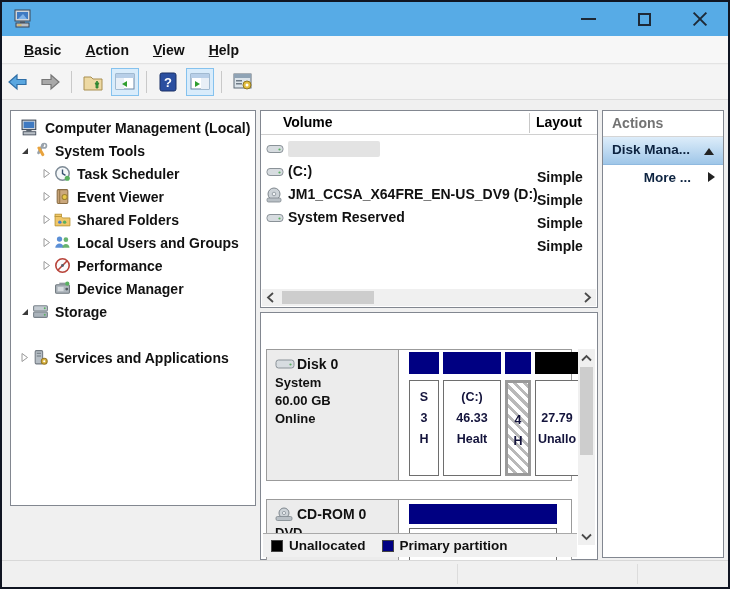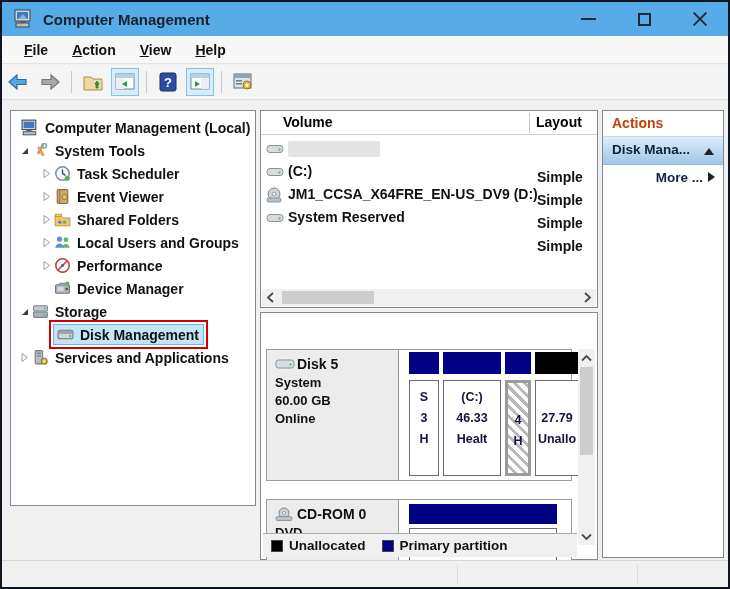--- a/index.html
+++ b/index.html
@@ -82,23 +82,23 @@
   .p3 { left:238px; width:26px; }
   .p4 { left:268px; width:44px; }
   .cd-part { position:absolute; left:142px; top:4px; width:148px; height:80px; }
   .cd-bar { position:absolute; left:0; right:0; top:0; height:20px; background:#000082; }
   .cd-body { position:absolute; left:0; right:0; top:24px; height:52px; background:#fff; border:1px solid #6E6E6E; font-size:13px; font-weight:700; color:#14143c; padding:4px 0 0 8px; white-space:nowrap; overflow:hidden; }
   .legend { position:absolute; left:2px; right:20px; bottom:2px; height:24px; background:#F0F0F0; border-top:1px solid #A9A9A9; display:flex; align-items:center; font-size:13.5px; font-weight:600; color:#111; }
   .sw { width:12px; height:12px; margin:0 6px 0 8px; border:1px solid #444; }
   .sw-black { background:#000000; }
   .sw-navy  { background:#000082; margin-left:16px; }
   
-  .ap-title { height:26px; padding:4px 0 0 9px; font-size:14px; font-weight:700; color:#c2410c; border-bottom:1px solid #D5D5D5; }
+  .ap-title { height:26px; padding:4px 0 0 9px; font-size:14px; font-weight:700; color:#737373; border-bottom:1px solid #D5D5D5; }
   .ap-item1 { position:relative; height:28px; background:linear-gradient(#DDEDFA,#9FC6E8); border-bottom:1px solid #8FB9DF; font-size:13.5px; font-weight:600; color:#0d2340; padding:5px 0 0 9px; }
-  .ap-item2 { position:relative; height:26px; font-size:13.5px; font-weight:600; color:#0d2340; text-align:right; padding:5px 20px 0 0; }
+  .ap-item2 { position:relative; height:26px; font-size:13.5px; font-weight:600; color:#0d2340; text-align:right; padding:5px 32px 0 0; }
   .tri-up { position:absolute; right:9px; top:11px; width:0; height:0; border-left:5px solid transparent; border-right:5px solid transparent; border-bottom:7px solid #222; }
   .tri-right { position:absolute; right:8px; top:7px; width:0; height:0; border-top:5px solid transparent; border-bottom:5px solid transparent; border-left:7px solid #222; }
   
   .statusbar { position:absolute; left:0; bottom:0; width:100%; height:27px; background:#F0F0F0; border-top:1px solid #D8D8D8; }
   .sb-sep { position:absolute; top:3px; bottom:3px; width:1px; background:#DCDCDC; }
   svg { display:block; }
 </style>
 </head>
 <body>
 
@@ -106,36 +106,35 @@
 
   <div class="titlebar">
     <svg class="app-icon" viewBox="0 0 22 22">
       <rect x="3" y="2" width="15" height="11" fill="#cfd6dd" stroke="#3c4654"></rect>
       <rect x="5" y="4" width="11" height="7" fill="#3f7ac2"></rect>
       <path d="M6 11l5-5 4 5z" fill="#7fb2e8"></path>
       <rect x="8" y="13" width="5" height="2" fill="#5a6570"></rect>
       <rect x="4" y="15" width="13" height="4" fill="#b9bfc6" stroke="#3c4654"></rect>
       <rect x="5.5" y="16.5" width="4" height="1.2" fill="#e2b53e"></rect>
     </svg>
-    <span class="title-text">Computer Management</span>
     <div class="win-controls">
       <div class="wc-btn">
           <div class="glyph-min"></div>
         </div>
       <div class="wc-btn">
           <div class="glyph-max"></div>
         </div>
       <div class="wc-btn">
           <div class="glyph-close"></div>
         </div>
     </div>
   </div>
 
   <div class="menubar">
-    <span class="menu-item">File</span>
+    <span class="menu-item">Basic</span>
     <span class="menu-item">Action</span>
     <span class="menu-item">View</span>
     <span class="menu-item">Help</span>
   </div>
 
   <div class="toolbar">
     <div class="tb-btn">
       <svg width="24" height="24" viewBox="0 0 24 24">
         <path d="M11 5l-8 7 8 7v-4.5h9v-5h-9z" fill="#5AA7E0" stroke="#2E6EA6" stroke-width="1.2"></path>
       </svg>
@@ -307,28 +306,20 @@
         <rect x="1.5" y="2.5" width="13" height="5" rx="1" fill="#C3CAD1" stroke="#79828A"></rect>
         <rect x="1.5" y="8.5" width="13" height="5" rx="1" fill="#AAB3BB" stroke="#79828A"></rect>
         <circle cx="12" cy="5" r="0.9" fill="#58B060"></circle>
         <circle cx="12" cy="11" r="0.9" fill="#58B060"></circle>
       </svg>
       <span>Storage</span>
     </div>
 
     <div class="trow t-lvl2">
       <span class="arrow"></span>
-      <span class="selbox">
-        <svg class="ticon" viewBox="0 0 16 16">
-          <rect x="1" y="4" width="14" height="8" rx="2" fill="#CFD5DA" stroke="#6D757C"></rect>
-          <rect x="1.5" y="4.5" width="13" height="3" fill="#9AA3AB"></rect>
-          <circle cx="12.5" cy="9.5" r="1" fill="#58B060"></circle>
-        </svg>
-        <span>Disk Management</span>
-      </span>
     </div>
 
     <div class="trow t-lvl1">
       <span class="arrow">
           <svg width="11" height="11" viewBox="0 0 11 11">
             <polygon points="3,1.5 8.5,5.5 3,9.5" fill="#ffffff" stroke="#9a9a9a"></polygon>
           </svg>
         </span>
       <svg class="ticon" viewBox="0 0 16 16">
         <rect x="3" y="1.5" width="7" height="12.5" rx="1" fill="#B6BEC5" stroke="#737B83"></rect>
@@ -399,21 +390,21 @@
 
   <div class="panel disk-panel">
 
     <div class="disk-row row-disk0">
       <div class="disk-info">
         <div class="dname">
           <svg width="20" height="14" viewBox="0 0 20 14">
             <rect x="1" y="3" width="18" height="8" rx="2.5" fill="#D7DCE0" stroke="#8A9298"></rect>
             <circle cx="15.5" cy="7.5" r="1.1" fill="#58B060"></circle>
           </svg>
-          <span>Disk 5</span>
+          <span>Disk 0</span>
         </div>
         <div class="dline">System</div>
         <div class="dline">60.00 GB</div>
         <div class="dline">Online</div>
       </div>
 
       <div class="part p1">
         <div class="part-bar bar-primary"></div>
         <div class="part-body">
           <div class="pl">S</div>

